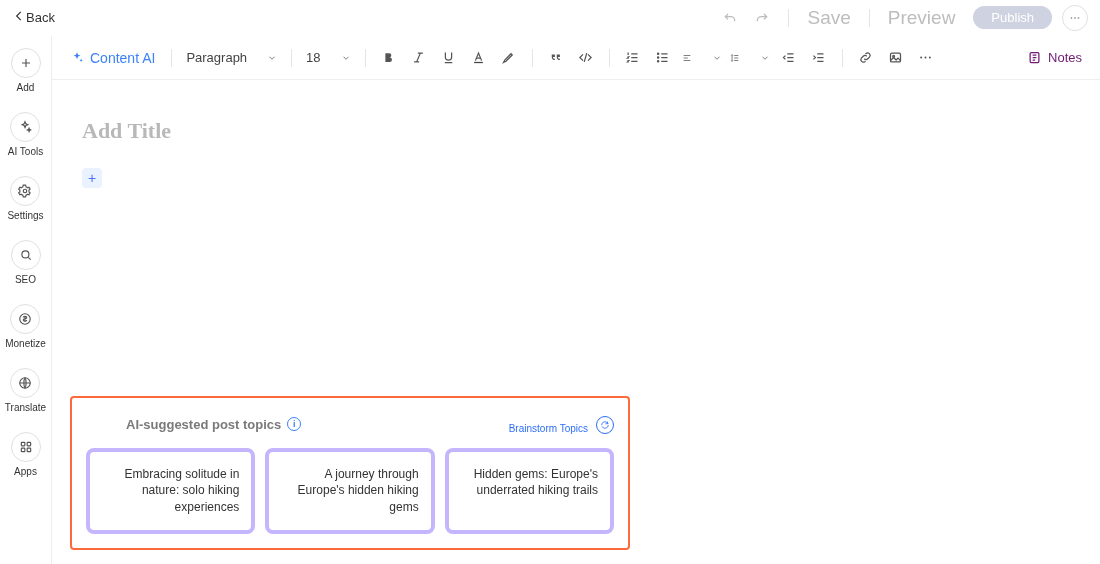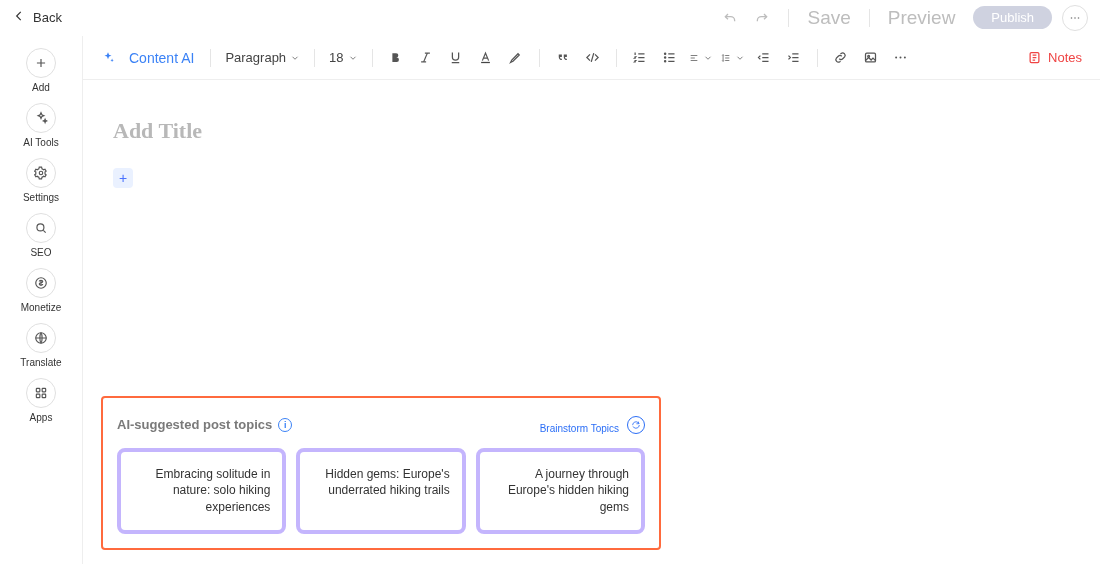--- a/index.html
+++ b/index.html
@@ -1,59 +1,59 @@
 <!DOCTYPE html>
 <html><head>
 <meta charset="utf-8">
 <style>
 * { margin:0; padding:0; box-sizing:border-box; font-family:-apple-system,BlinkMacSystemFont,"Segoe UI",Helvetica,Arial,sans-serif; }
 body { width:1100px; height:564px; background:#fff; overflow:hidden; color:#333; }
 
 .topbar { height:36px; display:flex; align-items:center; padding:0 12px; border-bottom:1px solid transparent;}
-.back-wrap { display:flex; align-items:center; gap:7px; cursor:pointer; }
+.back-wrap { display:flex; align-items:center; gap:0; cursor:pointer; }
 .back-arrow svg { width:14px; height:14px; stroke:#333; }
 .back-label { font-size:13px; color:#333; }
 .top-spacer { flex:1; }
 .top-actions { display:flex; align-items:center; gap:0; }
 .icon-btn { width:32px; height:28px; display:flex; align-items:center; justify-content:center; cursor:pointer; color:#bdbdbd; }
 .icon-btn svg { width:16px; height:16px; stroke:currentColor; }
 .vr { width:1px; height:18px; background:#e5e5e5; margin:0 10px; }
 .txt-btn { font-size:19px; color:#bdbdbd; padding:0 8px; cursor:pointer; }
 .publish-btn { background:#cfd2e0; color:#fff; font-size:13px; padding:4px 18px; border-radius:14px; cursor:pointer; margin-left:10px; }
 .menu-dots-circle { width:26px; height:26px; border:1px solid #e0e0e0; border-radius:50%; display:flex; align-items:center; justify-content:center; margin-left:10px; cursor:pointer; color:#777; }
 
 .main { display:flex; height:528px; }
-.sidebar { width:83px; border-right:1px solid #eee; display:flex; flex-direction:column; align-items:center; padding-top:12px; gap:10px; }
+.sidebar { width:52px; border-right:1px solid #eee; display:flex; flex-direction:column; align-items:center; padding-top:12px; gap:19px; }
 .side-item { display:flex; flex-direction:column; align-items:center; gap:4px; cursor:pointer; }
 .side-circle { width:30px; height:30px; border:1px solid #e0e0e0; border-radius:50%; display:flex; align-items:center; justify-content:center; color:#555;}
 .side-circle svg { width:14px; height:14px; stroke:currentColor; }
 .side-label { font-size:10px; color:#333; }
 
 .editor-area { flex:1; display:flex; flex-direction:column; }
 .toolbar { height:44px; border-bottom:1px solid #eee; display:flex; align-items:center; padding:0 18px; gap:4px; }
-.content-ai { display:flex; align-items:center; gap:14px; color:#3b82f6; font-size:14px; cursor:pointer; margin-right:6px;}
+.content-ai { display:flex; align-items:center; gap:6px; color:#3b82f6; font-size:14px; cursor:pointer; margin-right:6px;}
 .content-ai svg { width:14px; height:14px; fill:#3b82f6; }
 .tbar-div { width:1px; height:18px; background:#e5e5e5; margin:0 6px; }
-.tool-sel { display:flex; align-items:center; gap:4px; font-size:13px; color:#444; cursor:pointer; padding:0 4px;}
+.tool-sel { display:flex; align-items:center; gap:20px; font-size:13px; color:#444; cursor:pointer; padding:0 4px;}
 .tool-sel svg{ width:10px; height:10px; stroke:#666;}
 .tbtn { width:26px; height:26px; display:flex; align-items:center; justify-content:center; cursor:pointer; color:#555; border-radius:4px;}
 .tbtn svg { width:15px; height:15px; }
-.notes { margin-left:auto; display:flex; gap:6px; color:#ef4444; font-size:13px; cursor:pointer; }
+.notes { margin-left:auto; display:flex; gap:6px; color:#701a75; font-size:13px; cursor:pointer; }
 .notes svg { width:15px; height:15px; stroke:currentColor;}
 
 .canvas { flex:1; padding:38px 0 0 0; position:relative;}
 .doc { width:700px; margin-left:30px; }
 .title-ph { font-family:Georgia,serif; font-size:22px; font-weight:700; color:#b8b8b8; margin-bottom:24px; }
 .body-row { display:flex; align-items:center; gap:12px;}
 .plus-chip { width:20px; height:20px; border-radius:4px; background:#eaf1ff; color:#4a72ff; display:flex; align-items:center; justify-content:center; font-size:14px; cursor:pointer;}
 .body-ph { font-size:16px; color:#8a8a8a; font-family:Georgia,serif;}
 
 .ai-panel { position:absolute; left:18px; bottom:14px; width:560px; border:2px solid #ff6a3d; border-radius:4px; padding:18px 14px 14px 14px; background:#fff;}
 .ai-head { display:flex; align-items:center; justify-content:space-between; margin-bottom:14px;}
-.ai-head-left{ display:flex; align-items:center; gap:6px; font-size:13px; color:#7a7a7a; font-weight:600;}
+.ai-head-left{ display:flex; gap:6px; font-size:13px; color:#7a7a7a; font-weight:600;margin-left:40px;}
 .info-circ { width:14px; height:14px; border:1px solid #3b82f6; border-radius:50%; color:#3b82f6; font-size:9px; display:flex; align-items:center; justify-content:center; font-weight:bold;}
 .ai-head-right { display:flex; align-items:flex-end; gap:8px; color:#2b6ef6; font-size:10px; cursor:pointer;}
 .refresh-circ { width:18px; height:18px; border:1px solid #2b6ef6; border-radius:50%; display:flex; align-items:center; justify-content:center; color:#2b6ef6;}
 .refresh-circ svg{ width:10px; height:10px; stroke:currentColor;}
 .topic-row { display:flex; gap:10px;}
 .topic-card { flex:1; border:4px solid #c4b5fd; border-radius:8px; padding:14px 12px; font-size:12px; color:#333; line-height:1.4; cursor:pointer; min-height:62px;text-align:right;}
 </style>
 </head>
 <body>
 
@@ -314,19 +314,19 @@
             <span>Brainstorm Topics</span>
             <span class="refresh-circ">
               <svg viewBox="0 0 24 24" fill="none" stroke-width="2">
                   <path d="M4 12a8 8 0 0114-5l2 2M20 12a8 8 0 01-14 5l-2-2M18 4v5h-5"></path>
                 </svg>
             </span>
           </div>
         </div>
         <div class="topic-row">
           <div class="topic-card">Embracing solitude in nature: solo hiking experiences</div>
+          <div class="topic-card">A journey through Europe's hidden hiking gems</div>
           <div class="topic-card">Hidden gems: Europe's underrated hiking trails</div>
-          <div class="topic-card">A journey through Europe's hidden hiking gems</div>
         </div>
       </div>
     </div>
   </div>
 </div>
 
 </body></html>

